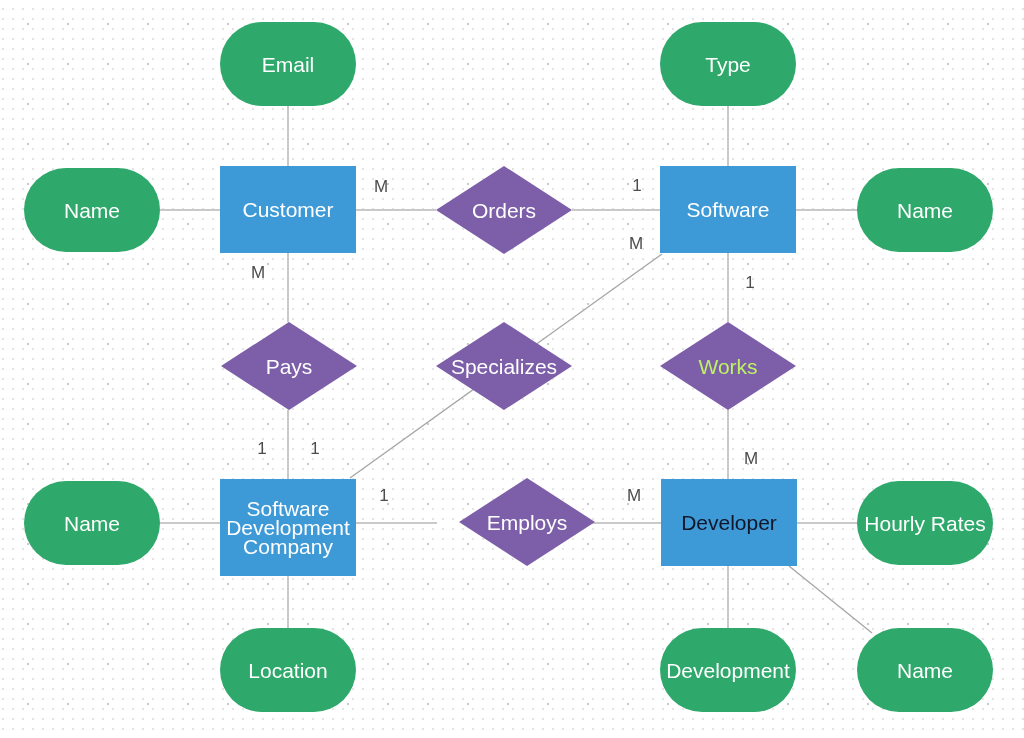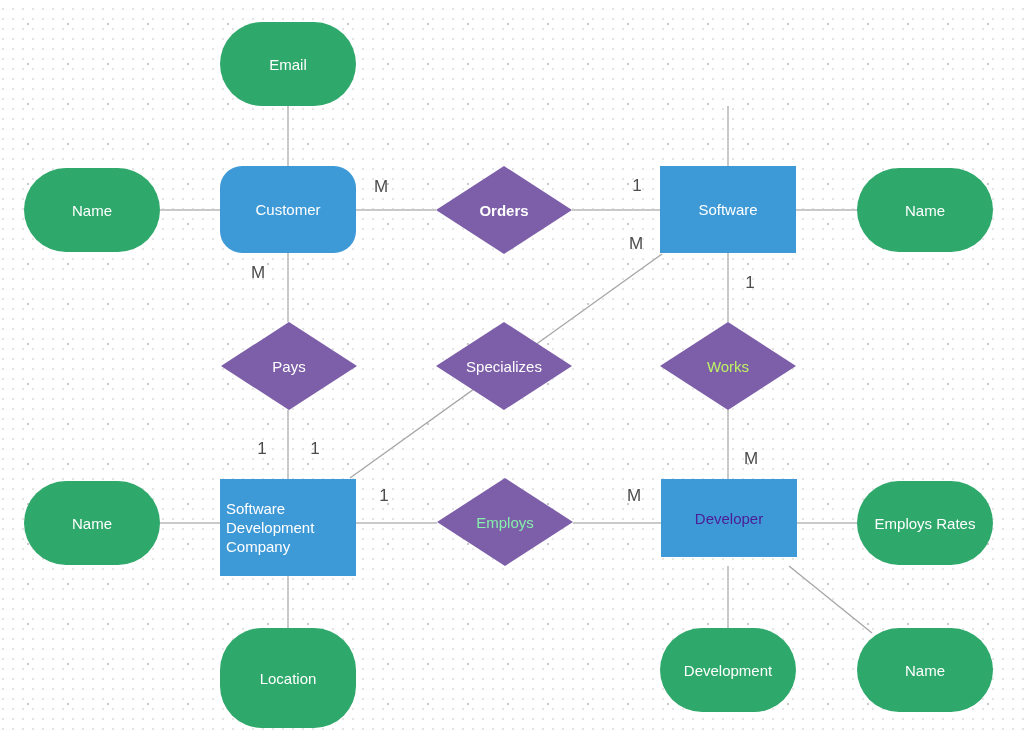--- a/index.html
+++ b/index.html
@@ -25,23 +25,23 @@
     left: 0;
     top: 0;
     width: 1024px;
     height: 738px;
   }
   .node {
     position: absolute;
     display: flex;
     align-items: center;
     justify-content: center;
-    text-align: left;
+    text-align: center;
     color: #ffffff;
-    font-size: 15px;
+    font-size: 21px;
     line-height: 19px;
     box-sizing: border-box;
     padding: 4px 6px;
   }
   .entity {
     
   }
   .attribute {
     border-radius: 42px;
   }
@@ -74,69 +74,72 @@
       <line x1="728" y1="253" x2="728" y2="322" stroke="#c9c9c9" stroke-width="2"></line>
       <line x1="728" y1="410" x2="728" y2="479" stroke="#c9c9c9" stroke-width="2"></line>
       <line x1="160" y1="523" x2="220" y2="523" stroke="#c9c9c9" stroke-width="2"></line>
       <line x1="356" y1="523" x2="437" y2="523" stroke="#c9c9c9" stroke-width="2"></line>
       <line x1="573" y1="523" x2="661" y2="523" stroke="#c9c9c9" stroke-width="2"></line>
       <line x1="797" y1="523" x2="857" y2="523" stroke="#c9c9c9" stroke-width="2"></line>
       <line x1="288" y1="566" x2="288" y2="628" stroke="#c9c9c9" stroke-width="2"></line>
       <line x1="728" y1="566" x2="728" y2="628" stroke="#c9c9c9" stroke-width="2"></line>
       <line x1="789" y1="566" x2="872" y2="633" stroke="#a6a6a6" stroke-width="1.3"></line>
     </svg>
-<div class="node entity" style="left: 220px; top: 166px; width: 136px; height: 87px; background: rgb(62, 153, 215); color: rgb(255, 255, 255); border-radius: 22px;">
+<div class="node entity" style="left: 220px; top: 166px; width: 136px; height: 87px; background: rgb(62, 153, 215); color: rgb(255, 255, 255);">
       <span>Customer</span>
     </div>
     <div class="node entity" style="left: 660px; top: 166px; width: 136px; height: 87px; background: rgb(62, 153, 215); color: rgb(255, 255, 255);">
       <span>Software</span>
     </div>
     <div class="node entity" style="left: 220px; top: 479px; width: 136px; height: 97px; background: rgb(62, 153, 215); color: rgb(255, 255, 255);">
       <span>Software Development Company</span>
     </div>
-    <div class="node entity" style="left: 661px; top: 479px; width: 136px; height: 78px; background: rgb(62, 153, 215); color: #4c1d95;">
+    <div class="node entity" style="left: 661px; top: 479px; width: 136px; height: 87px; background: rgb(62, 153, 215); color: #0f172a;">
       <span>Developer</span>
     </div>
     <div class="node attribute" style="left: 220px; top: 22px; width: 136px; height: 84px; background: rgb(46, 168, 107); color: rgb(255, 255, 255);">
       <span>Email</span>
+    </div>
+    <div class="node attribute" style="left: 660px; top: 22px; width: 136px; height: 84px; background: rgb(46, 168, 107); color: rgb(255, 255, 255);">
+      <span>Type</span>
     </div>
     <div class="node attribute" style="left: 24px; top: 168px; width: 136px; height: 84px; background: rgb(46, 168, 107); color: rgb(255, 255, 255);">
       <span>Name</span>
     </div>
     <div class="node attribute" style="left: 857px; top: 168px; width: 136px; height: 84px; background: rgb(46, 168, 107); color: rgb(255, 255, 255);">
       <span>Name</span>
     </div>
     <div class="node attribute" style="left: 24px; top: 481px; width: 136px; height: 84px; background: rgb(46, 168, 107); color: rgb(255, 255, 255);">
       <span>Name</span>
     </div>
     <div class="node attribute" style="left: 857px; top: 481px; width: 136px; height: 84px; background: rgb(46, 168, 107); color: rgb(255, 255, 255);">
-      <span>Employs Rates</span>
+      <span>Hourly Rates</span>
     </div>
-    <div class="node attribute" style="left: 220px; top: 628px; width: 136px; height: 100px; background: rgb(46, 168, 107); color: rgb(255, 255, 255);">
+    <div class="node attribute" style="left: 220px; top: 628px; width: 136px; height: 84px; background: rgb(46, 168, 107); color: rgb(255, 255, 255);">
       <span>Location</span>
     </div>
     <div class="node attribute" style="left: 660px; top: 628px; width: 136px; height: 84px; background: rgb(46, 168, 107); color: rgb(255, 255, 255);">
       <span>Development</span>
     </div>
     <div class="node attribute" style="left: 857px; top: 628px; width: 136px; height: 84px; background: rgb(46, 168, 107); color: rgb(255, 255, 255);">
       <span>Name</span>
     </div>
-    <div class="node relationship" style="left: 436px; top: 166px; width: 136px; height: 88px; background: rgb(125, 94, 168); color: rgb(255, 255, 255); font-weight: bold;">
+    <div class="node relationship" style="left: 436px; top: 166px; width: 136px; height: 88px; background: rgb(125, 94, 168); color: rgb(255, 255, 255);">
       <span>Orders</span>
     </div>
     <div class="node relationship" style="left: 436px; top: 322px; width: 136px; height: 88px; background: rgb(125, 94, 168); color: rgb(255, 255, 255);">
       <span>Specializes</span>
     </div>
     <div class="node relationship" style="left: 221px; top: 322px; width: 136px; height: 88px; background: rgb(125, 94, 168); color: rgb(255, 255, 255);">
       <span>Pays</span>
     </div>
     <div class="node relationship" style="left: 660px; top: 322px; width: 136px; height: 88px; background: rgb(125, 94, 168); color: #bef264;">
       <span>Works</span>
     </div>
-    <div class="node relationship" style="left: 437px; top: 478px; width: 136px; height: 88px; background: rgb(125, 94, 168); color: #86efac;">
+    <div class="node relationship" style="left: 459px; top: 478px; width: 136px; height: 88px; background: rgb(125, 94, 168); color: #ffffff;">
       <span>Employs</span>
     </div>
     <span class="card-label" style="left: 381px; top: 186px; color: rgb(77, 77, 77);">M</span>
     <span class="card-label" style="left: 637px; top: 185px; color: rgb(77, 77, 77);">1</span>
     <span class="card-label" style="left: 636px; top: 243px; color: rgb(77, 77, 77);">M</span>
     <span class="card-label" style="left: 258px; top: 272px; color: rgb(77, 77, 77);">M</span>
     <span class="card-label" style="left: 750px; top: 282px; color: rgb(77, 77, 77);">1</span>
     <span class="card-label" style="left: 262px; top: 448px; color: rgb(77, 77, 77);">1</span>
     <span class="card-label" style="left: 315px; top: 448px; color: rgb(77, 77, 77);">1</span>
     <span class="card-label" style="left: 384px; top: 495px; color: rgb(77, 77, 77);">1</span>

